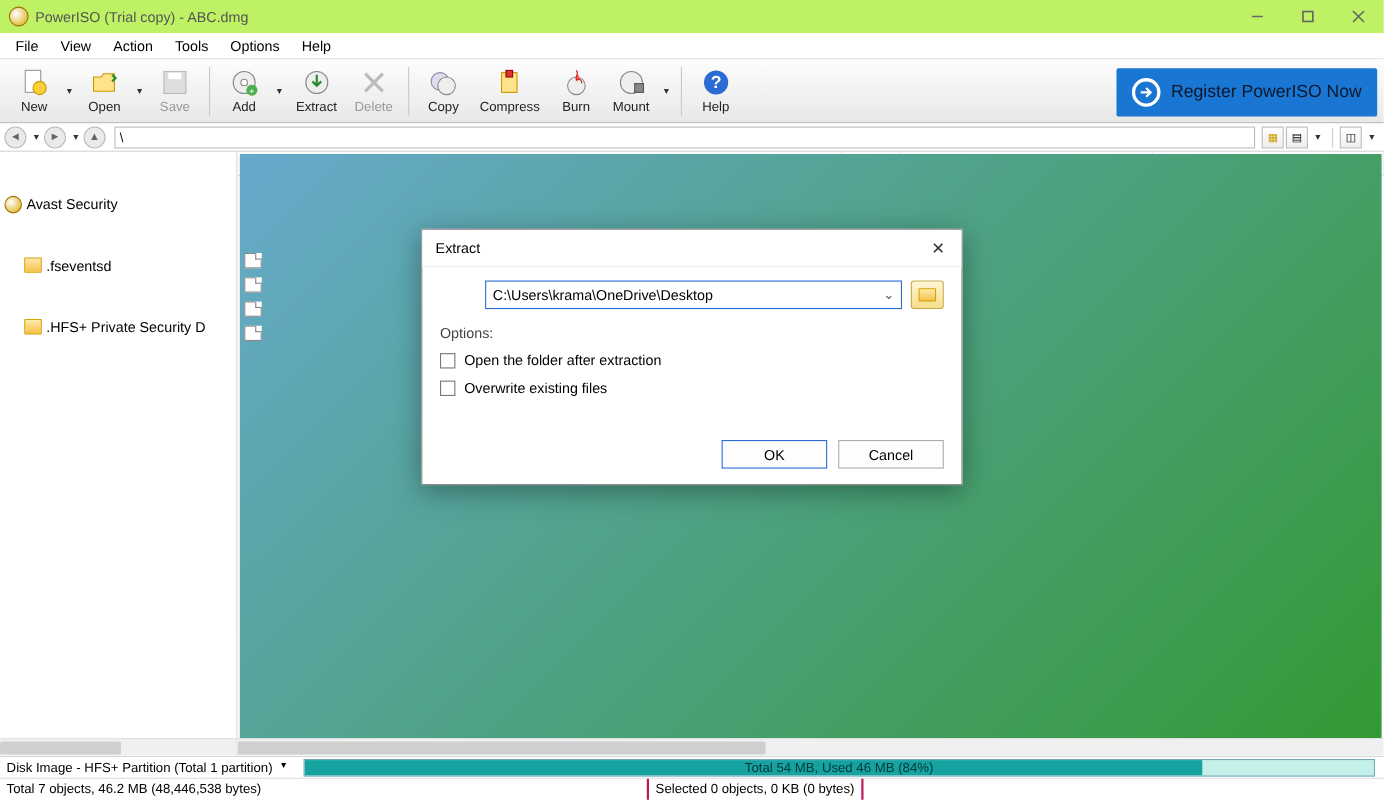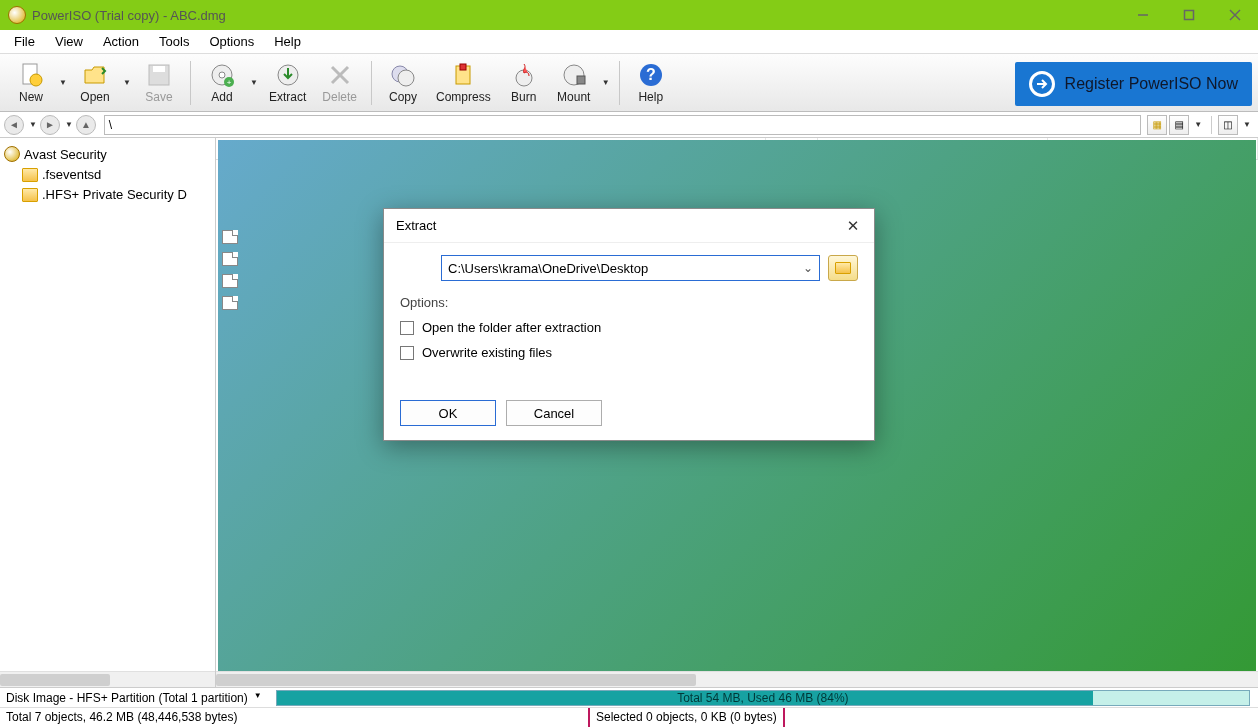--- a/index.html
+++ b/index.html
@@ -1,19 +1,19 @@
 <!DOCTYPE html>
 <html><head>
 <meta charset="utf-8">
 <style>
 * { box-sizing: border-box; margin: 0; padding: 0; font-family: "Segoe UI", Tahoma, sans-serif; }
 body { background: #fff; width: 1258px; height: 727px; overflow: hidden; font-size: 13px; color: #000; position: relative; }
 
 
-.titlebar { height: 30px; display: flex; align-items: center; padding: 0 8px; background: #84cc16; position: relative; }
+.titlebar { height: 30px; display: flex; align-items: center; padding: 0 8px; background: #bef264; position: relative; }
 .titlebar .appicon { width: 18px; height: 18px; border-radius: 50%; background: radial-gradient(circle at 35% 35%, #fff, #d8a800); border:1px solid #a07000; margin-right: 6px; }
 .titlebar .title { color: #555; font-size: 13px; }
 .win-controls { position: absolute; right: 0; top: 0; display: flex; }
 .win-controls div { width: 46px; height: 30px; display:flex; align-items:center; justify-content:center; color:#666; }
 .win-controls div svg { width:12px; height:12px; }
 
 
 .menubar { height: 24px; display: flex; align-items: center; padding: 0 4px; border-bottom:1px solid #ddd; }
 .menubar .mitem { padding: 2px 10px; font-size: 13px; color:#000; }
 
@@ -33,21 +33,21 @@
 .navbar { height:26px; background:#fff; border-bottom:1px solid #ccc; display:flex; align-items:center; padding:0 4px; }
 .navbtn { width:20px; height:20px; border-radius:50%; background:#eaeaea; border:1px solid #bbb; display:flex;align-items:center;justify-content:center; margin-right:2px; font-size:10px; color:#666; }
 .navar { font-size:8px; color:#333; margin:0 3px; }
 .pathbox { flex:1; height:20px; border:1px solid #bbb; background:#fff; margin:0 6px; padding:0 4px; font-size:12px; display:flex; align-items:center; }
 .viewbtns { display:flex; align-items:center; gap:2px; }
 .viewbtns .vb { width:20px; height:20px; border:1px solid #bbb; background:linear-gradient(#fff,#eee); display:flex;align-items:center;justify-content:center; }
 
 
 .mainarea { display:flex; height: calc(727px - 30px - 24px - 58px - 26px - 40px); position:relative; }
 .treepane { width:216px; border-right:1px solid #ccc; padding:4px 0; background:#fff; overflow:hidden; position:relative;}
-.treepane .trow { display:flex; align-items:flex-end; height:20px; padding-left:4px; font-size:13px; }
+.treepane .trow { display:flex; align-items:flex-start; height:20px; padding-left:4px; font-size:13px;margin-top:36px; }
 .treepane .trow .fic { width:16px; height:14px; background:linear-gradient(#ffe9a8,#f5c24a); border:1px solid #d8a000; border-radius:1px; margin-right:4px; }
 .treepane .trow.root .rootic { width:16px;height:16px; border-radius:50%; background:radial-gradient(circle at 35% 35%,#fff,#d8a800); border:1px solid #a07000; margin-right:4px;}
 .treepane .hscrollstub { position:absolute; bottom:0; left:0; right:0; height:16px; background:#f0f0f0; border-top:1px solid #e0e0e0;}
 .treepane .hscrollstub .thumb { position:absolute; left:0; top:2px; width:110px; height:12px; background:#cfcfcf; border-radius:2px;}
 
 .listpane { flex:1; background:#fff; position:relative; overflow:hidden;}
 .listhead { display:flex; height:22px; border-bottom:1px solid #ddd; font-size:13px; color:#333; }
 .listhead .col { padding:2px 6px; border-right:1px solid #e5e5e5; display:flex; align-items:center; }
 .col-name { width:550px; }
 .col-size { width:52px; justify-content:flex-end; }
@@ -94,21 +94,21 @@
 .groups { display:flex; gap:22px;}
 .group { flex:1; }
 .group .gtitle { font-size:13px; color:#444; margin-bottom:10px; border-top:1px solid #ddd; padding-top:6px; }
 .group:first-child .gtitle, .group:last-child .gtitle { border-top:none; padding-top:0;}
 .radio, .check { display:flex; align-items:center; font-size:13px; margin-bottom:10px; }
 .radio .r { width:14px;height:14px;border-radius:50%;border:2px solid #888;margin-right:8px; display:flex;align-items:center;justify-content:center;}
 .radio.sel .r { border-color:#1976d2;}
 .radio.sel .r:after { content:""; width:6px;height:6px;border-radius:50%;background:#1976d2;}
 .radio.dis { color:#999;} .radio.dis .r{border-color:#bbb;}
 .check .c { width:14px;height:14px;border:1px solid #777;margin-right:8px; background:#fff;}
-.dfooter { display:flex; gap:10px; padding:14px 16px; }
+.dfooter { display:flex; justify-content:flex-end; gap:10px; padding:14px 16px; }
 .dfooter .btn { width:96px; height:26px; border:1px solid #adadad; background:#fdfdfd; font-size:13px; display:flex;align-items:center;justify-content:center;}
 .dfooter .btn.primary { border:1px solid #2a6cd4; }
 </style>
 </head>
 <body>
 
 <div class="titlebar">
   <div class="appicon"></div>
   <div class="title">PowerISO (Trial copy) - ABC.dmg</div>
   <div class="win-controls">

